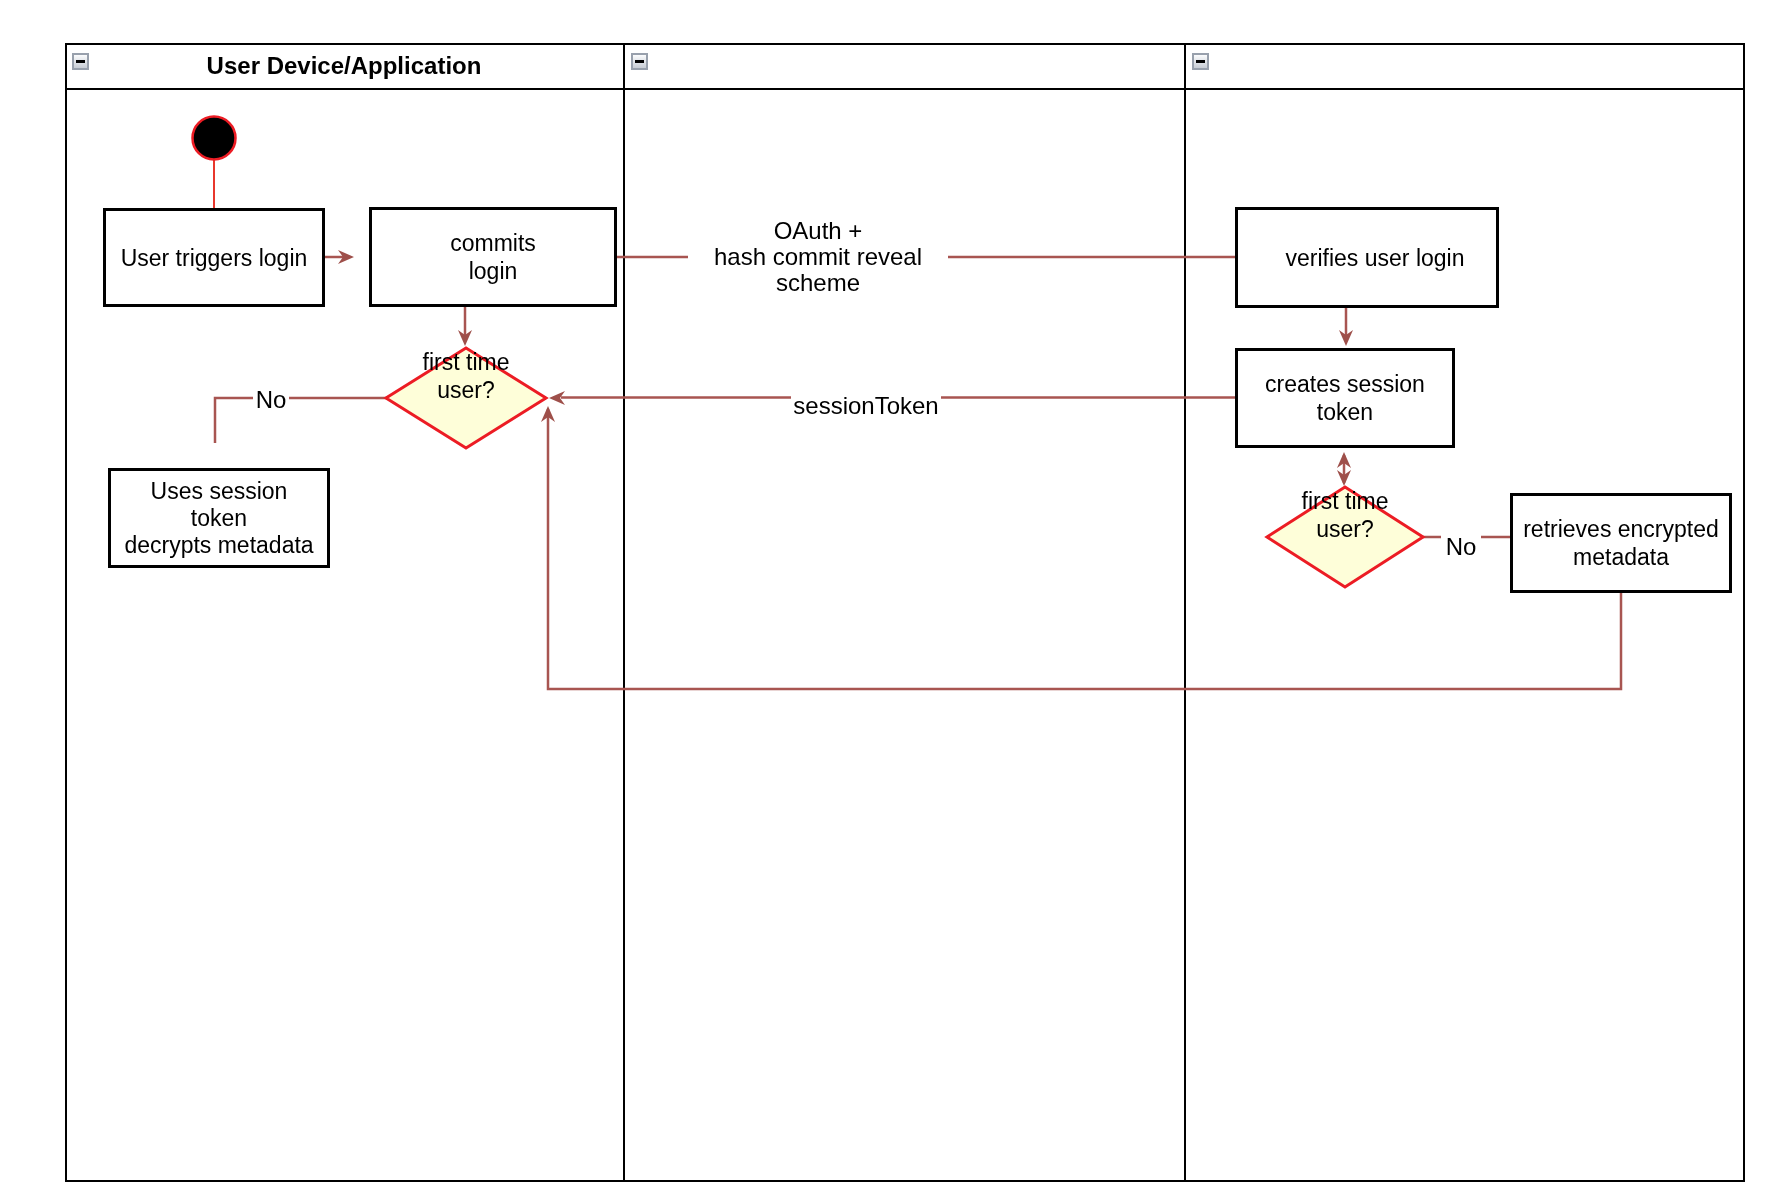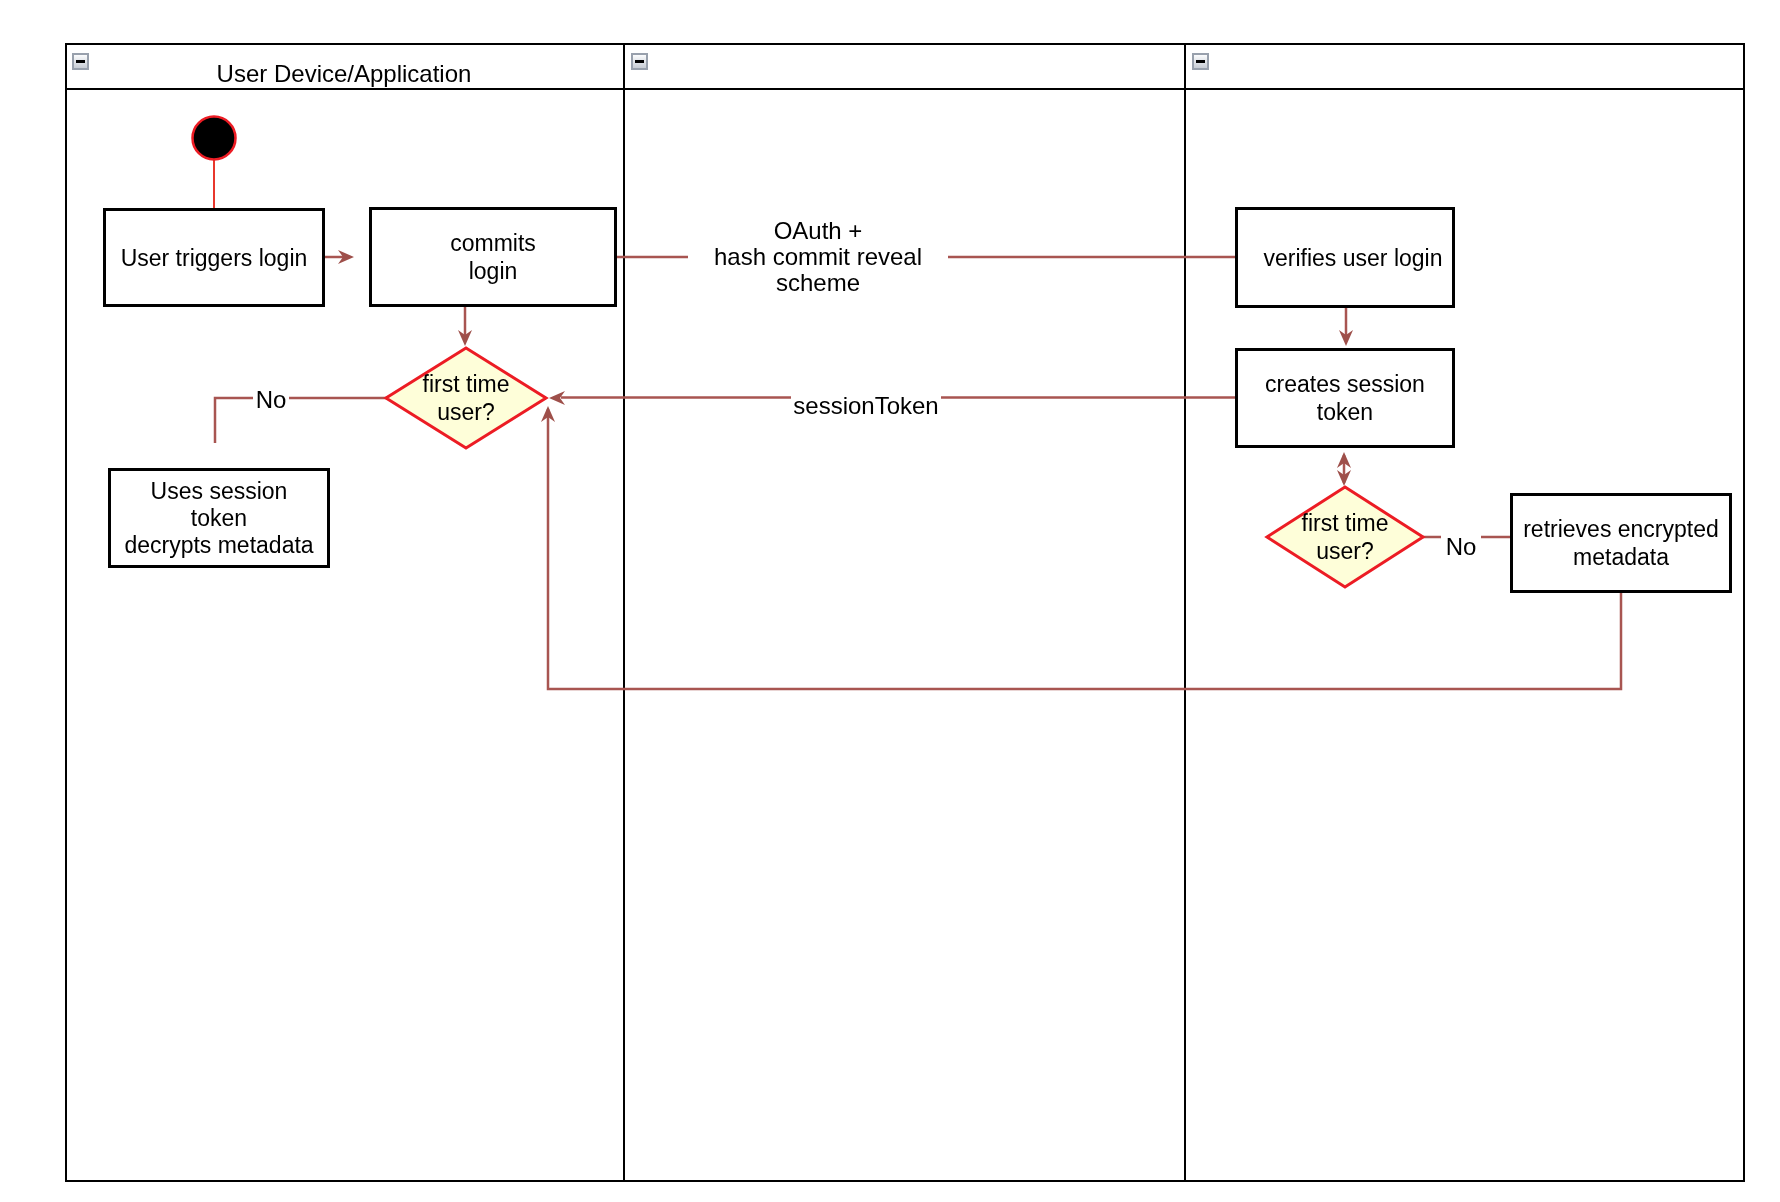--- a/index.html
+++ b/index.html
@@ -6,35 +6,35 @@
   .stage{
     position:relative;width:1780px;height:1202px;background:#ffffff;
     font-family:"Liberation Sans","DejaVu Sans",sans-serif;color:#000;
     overflow:hidden;
   }
   .pool{position:absolute;left:65px;top:43px;width:1676px;height:1135px;border:2px solid #000;background:#fff;}
   .lane-divider{position:absolute;top:43px;width:2px;height:1139px;background:#000;}
   .header-underline{position:absolute;left:65px;top:88px;width:1680px;height:2px;background:#000;}
   .lane-title{
     position:absolute;top:43px;height:45px;display:flex;align-items:center;justify-content:center;
-    font-size:24px;font-weight:normal;letter-spacing:0;margin-top:8px;
+    font-size:24px;font-weight:bold;letter-spacing:0;
   }
   .collapse-icon{
     position:absolute;width:17px;height:17px;box-sizing:border-box;
     border:2px solid #98a0ac;background:linear-gradient(#fbfcfd,#c7ccd4);
     display:flex;align-items:center;justify-content:center;
   }
   .collapse-icon .bar{width:9px;height:3px;background:#000;}
   .node{
     position:absolute;box-sizing:border-box;background:#fff;border:3px solid #000;
     display:flex;align-items:center;justify-content:center;text-align:center;
     font-size:23px;line-height:28px;
   }
   .dlabel{
-    position:absolute;display:flex;align-items:center;justify-content:center;text-align:center;
+    position:absolute;display:flex;align-items:flex-start;justify-content:center;text-align:center;
     font-size:23px;line-height:28px;pointer-events:none;
   }
   .elabel{
     position:absolute;display:flex;align-items:center;justify-content:center;text-align:center;
     font-size:24px;line-height:26px;background:#fff;
   }
   .pre{white-space:pre-line;}
   svg.wires{position:absolute;left:0;top:0;}
 </style>
 </head>
@@ -96,21 +96,21 @@
 
   <div class="node" style="left:103px;top:208px;width:222px;height:99px;">
     <span class="pre">User triggers login</span>
   </div>
 
   <div class="node" style="left:369px;top:207px;width:248px;height:100px;align-items:center;">
     <span class="pre">commits
 login</span>
   </div>
 
-  <div class="node" style="left:1235px;top:207px;width:220px;height:101px;padding-left:16px;">
+  <div class="node" style="left:1235px;top:207px;width:264px;height:101px;padding-left:16px;">
     <span class="pre">verifies user login</span>
   </div>
 
   <div class="node" style="left:1235px;top:348px;width:220px;height:100px;">
     <span class="pre">creates session
 token</span>
   </div>
 
   <div class="node" style="left:108px;top:468px;width:222px;height:100px;line-height:27px;">
     <span class="pre">Uses session

